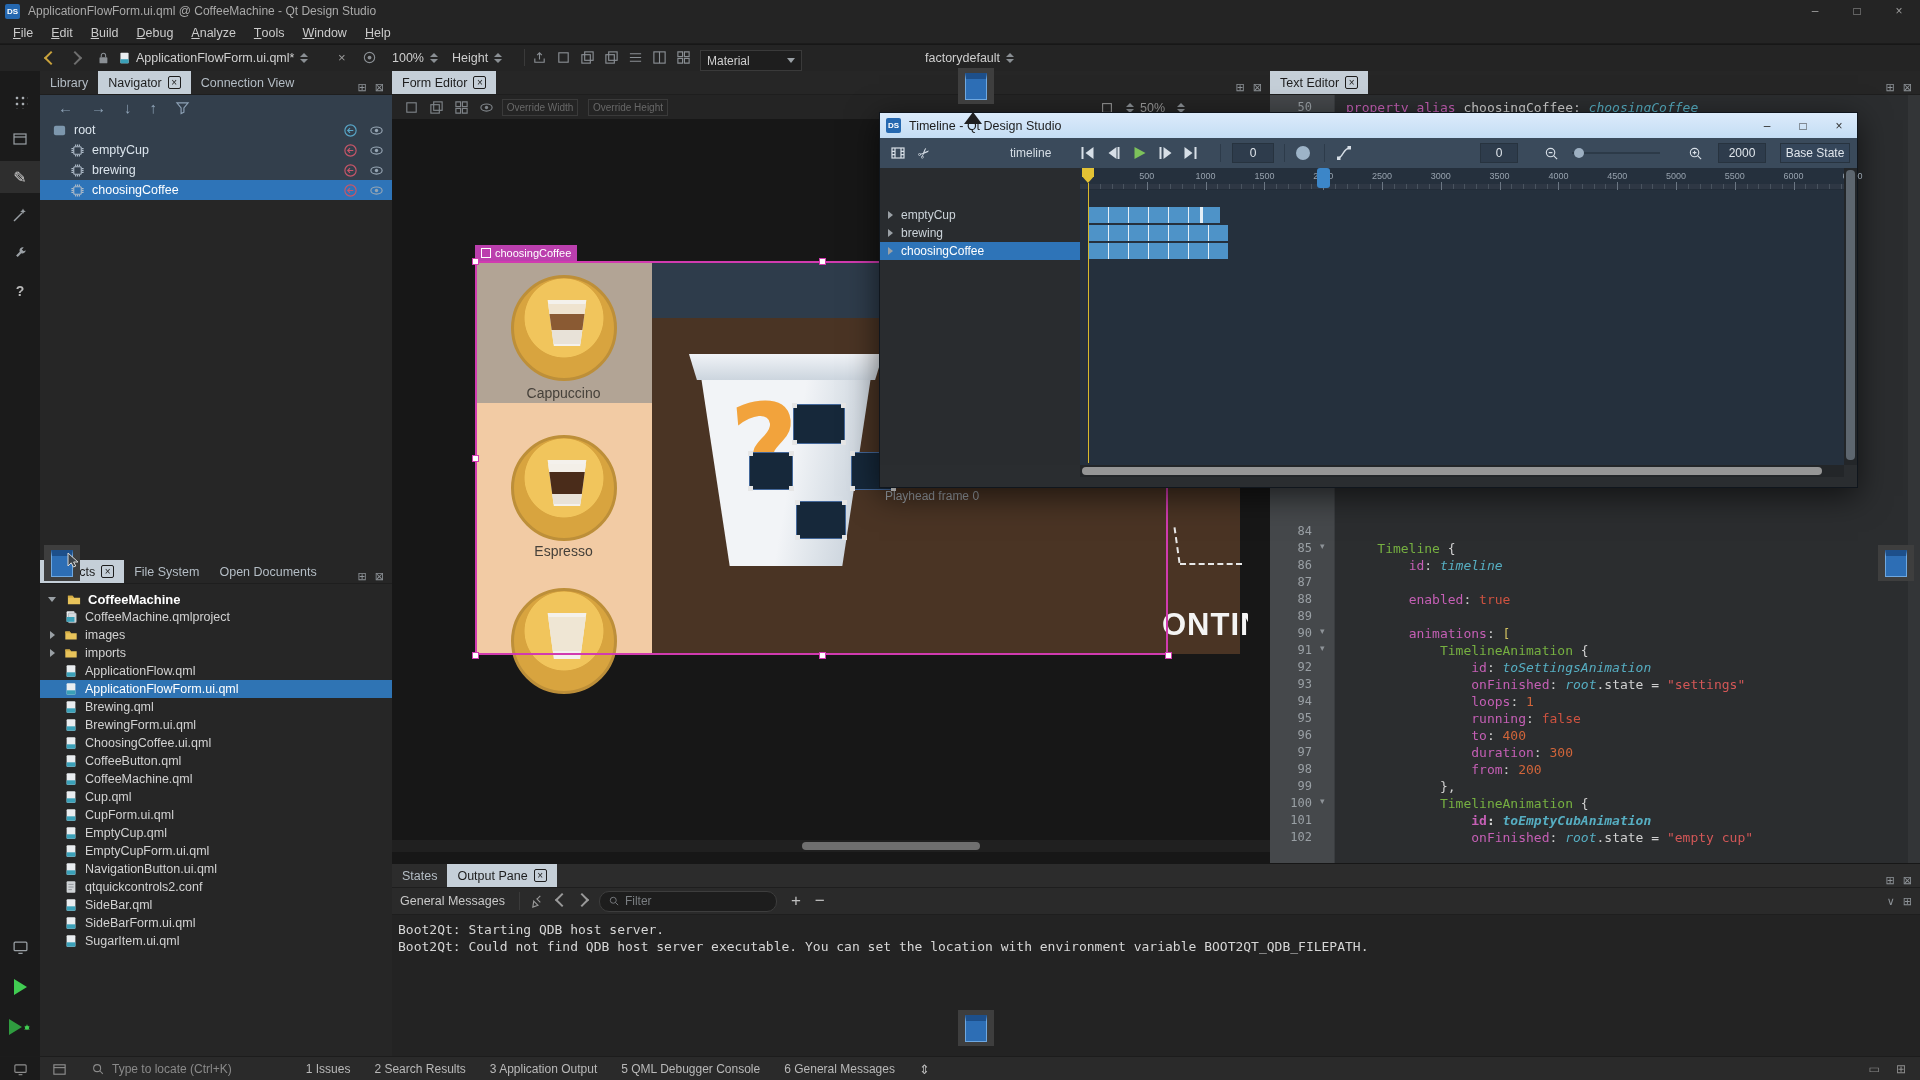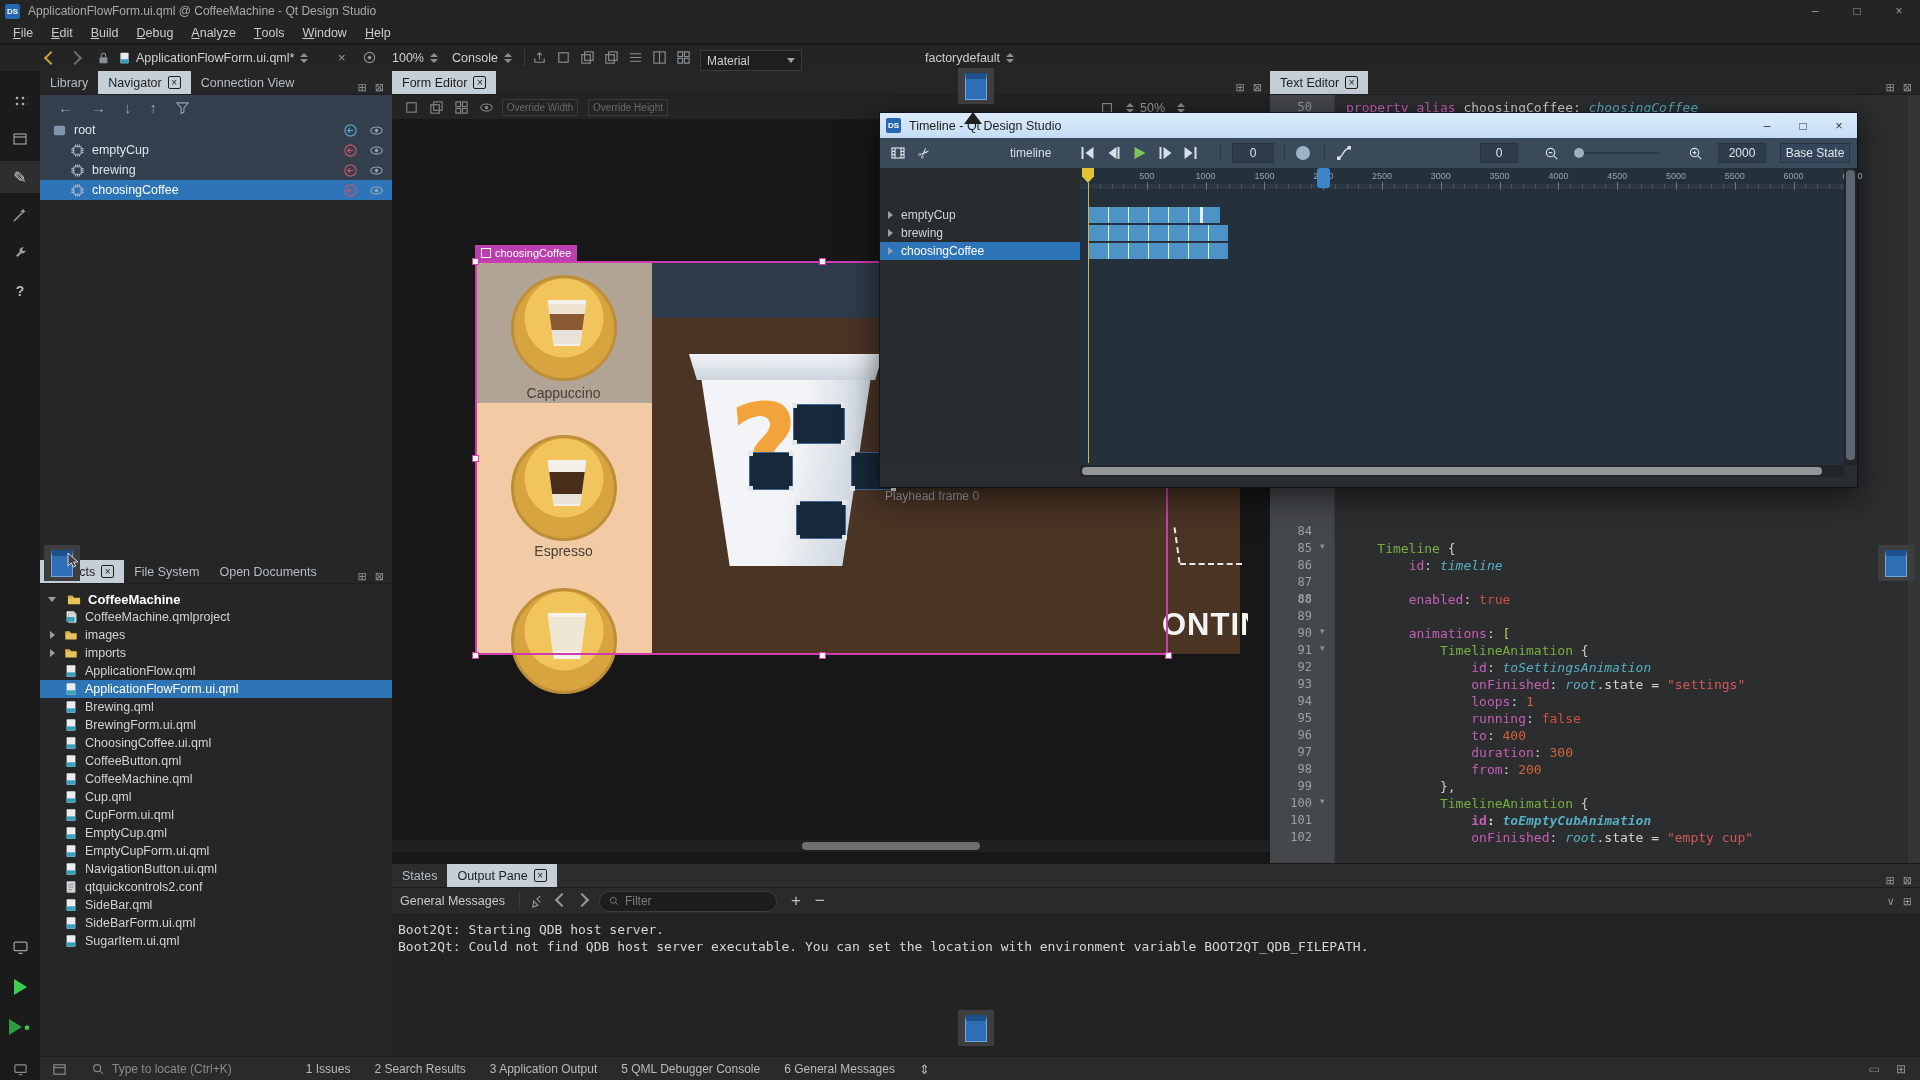--- a/index.html
+++ b/index.html
@@ -219,21 +219,21 @@
         </svg>
       </span>
     <span class="tb" style="left:392px;color:#cfcfcf">
         <span>100%</span>
         <span class="spinner">
           <i class="up"></i>
           <i class="dn"></i>
         </span>
       </span>
     <span class="tb" style="left:452px;color:#cfcfcf">
-        <span>Console</span>
+        <span>Height</span>
         <span class="spinner">
           <i class="up"></i>
           <i class="dn"></i>
         </span>
       </span>
     <span class="tb-sep" style="left:524px"></span>
     <span class="tb" style="left: 532px; gap: 9px;" id="tb-icons">
         <span>
           <svg width="15" height="15" viewBox="0 0 16 16" style="color:#8a8f94" fill="none">
             <path d="M8 10V3M5.5 5.5 8 3l2.5 2.5" stroke="currentColor" stroke-width="1.2" fill="none"></path>
@@ -825,21 +825,21 @@
         <span>⊠</span>
       </span>
     </div>
   <div class="abs" id="editor">
     <div class="abs" id="gutter">
         <span class="lnum" style="top: 5px;">50</span>
         <span class="lnum" style="top: 429px;">84</span>
         <span class="lnum" style="top: 446px;">85</span>
         <span class="lnum" style="top: 463px;">86</span>
         <span class="lnum" style="top: 480px;">87</span>
-        <span class="lnum" style="top: 497px; font-weight: bold;">88</span>
+        <span class="lnum" style="top: 497px;">88</span>
         <span class="lnum" style="top: 514px;">89</span>
         <span class="lnum" style="top: 531px;">90</span>
         <span class="lnum" style="top: 548px;">91</span>
         <span class="lnum" style="top: 565px;">92</span>
         <span class="lnum" style="top: 582px;">93</span>
         <span class="lnum" style="top: 599px;">94</span>
         <span class="lnum" style="top: 616px;">95</span>
         <span class="lnum" style="top: 633px;">96</span>
         <span class="lnum" style="top: 650px;">97</span>
         <span class="lnum" style="top: 667px;">98</span>

